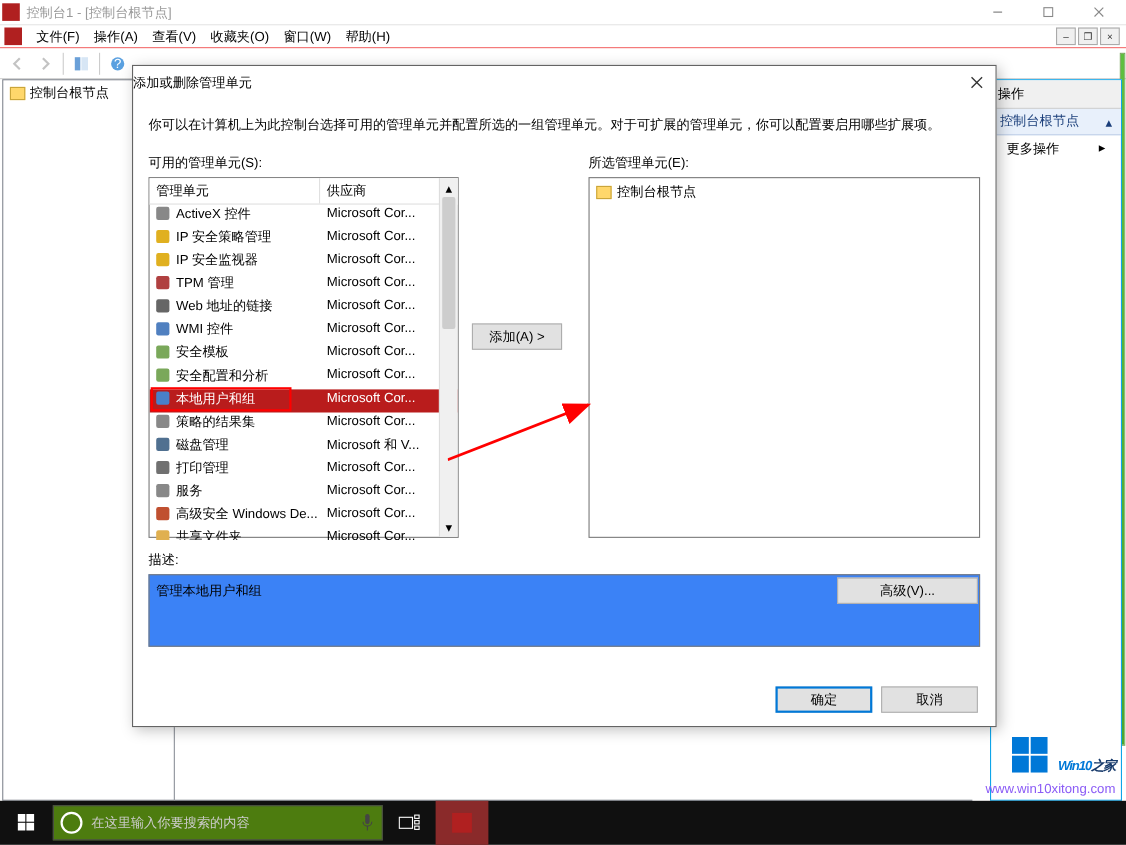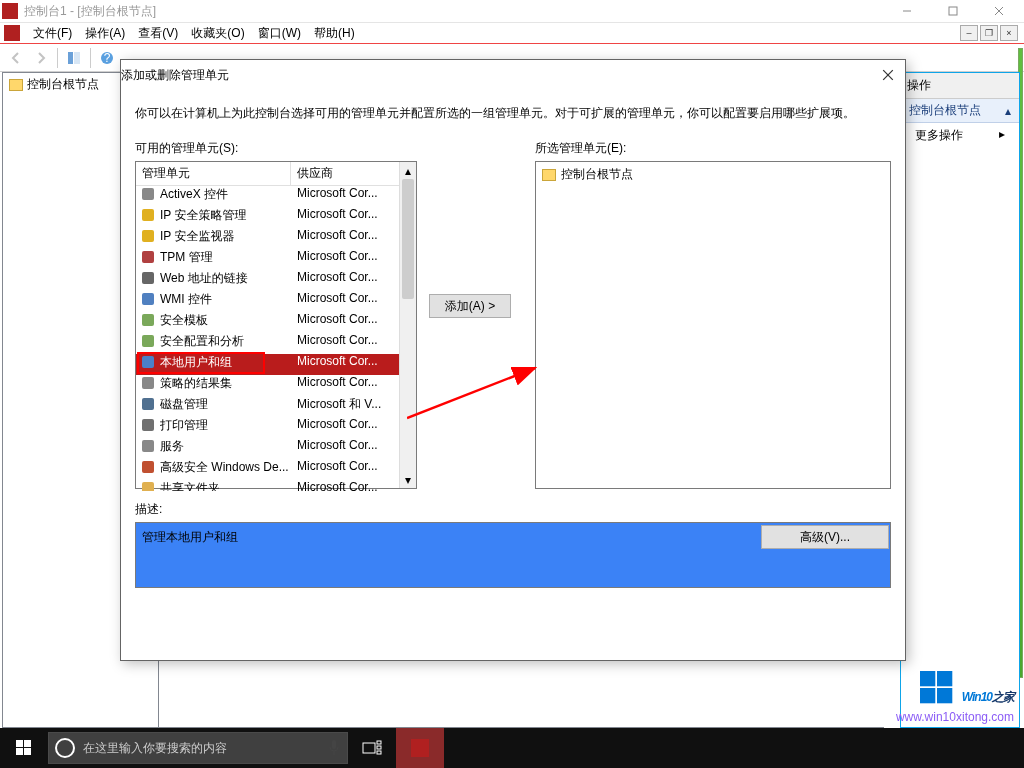--- a/index.html
+++ b/index.html
@@ -63,21 +63,21 @@
 .btn.pri{border:2px solid #0078d7;}
 .addbtn{width:82px;height:24px;border:1px solid #adadad;background:#e1e1e1;display:flex;align-items:center;justify-content:center;}
 .arrow{position:absolute;pointer-events:none;}
 .desc{margin-top:12px;}
 .descbox{border:1px solid #7a7a7a;height:66px;padding:6px;margin-top:4px;background:#3b82f6;}
 .dfoot{position:absolute;bottom:12px;right:16px;display:flex;gap:8px;}
 .dfoot .btn{width:88px;}
 .taskbar{position:absolute;left:0;right:0;bottom:0;height:40px;background:#101010;display:flex;align-items:center;}
 .taskbar .start{width:48px;height:40px;display:flex;align-items:center;justify-content:center;}
 .taskbar .start svg{width:16px;height:16px;fill:#fff;}
-.taskbar .search{flex:none;width:300px;height:32px;background:#404040;margin:0 0 0 0;display:flex;align-items:center;padding:0 6px;gap:8px;color:#ccc;border:1px solid #4a4a4a;}
+.taskbar .search{flex:none;width:300px;height:32px;background:#4d7c0f;margin:0 0 0 0;display:flex;align-items:center;padding:0 6px;gap:8px;color:#ccc;border:1px solid #4a4a4a;}
 .taskbar .search .sico{width:20px;height:20px;border:2px solid #fff;border-radius:50%;position:relative;}
 .taskbar .tico{width:48px;height:40px;display:flex;align-items:center;justify-content:center;}
 .taskbar .mic{width:14px;height:18px;}
 .watermark{position:absolute;right:10px;bottom:44px;text-align:right;font-size:11px;color:#3a66a8;}
 .watermark .big{font-size:30px;font-weight:800;font-style:italic;letter-spacing:-1px;}
 .watermark .big .w{color:#0078d7;}
 .greenbar{position:absolute;right:1px;top:48px;width:5px;height:630px;background:linear-gradient(#5fbf3f,#4aa82e);border:1px solid #7aa860;}
 </style>
 </head>
 <body>
@@ -327,20 +327,24 @@
     <div style="position:absolute;right:16px;top:465px;">
       <div class="btn wide">高级(V)...</div>
     </div>
     <div class="desc">
       <div>描述:</div>
       <div class="descbox">
         <span>管理本地用户和组</span>
       </div>
     </div>
   </div>
+  <div class="dfoot">
+    <div class="btn pri">确定</div>
+    <div class="btn">取消</div>
+  </div>
 </div>
 
 <div class="watermark">
   <div class="big"><svg style="vertical-align:-4px" width="34" height="34" viewBox="0 0 20 20">
         <rect x="0" y="0" width="9" height="9" fill="#0078d7"></rect>
         <rect x="10" y="0" width="9" height="9" fill="#0078d7"></rect>
         <rect x="0" y="10" width="9" height="9" fill="#0078d7"></rect>
         <rect x="10" y="10" width="9" height="9" fill="#0078d7"></rect>
       </svg> <span class="w">Win10</span><span style="color:#173a6b">之家</span></div>
   <div style="color:#8b5cf6;margin-top:2px;">www.win10xitong.com</div>

